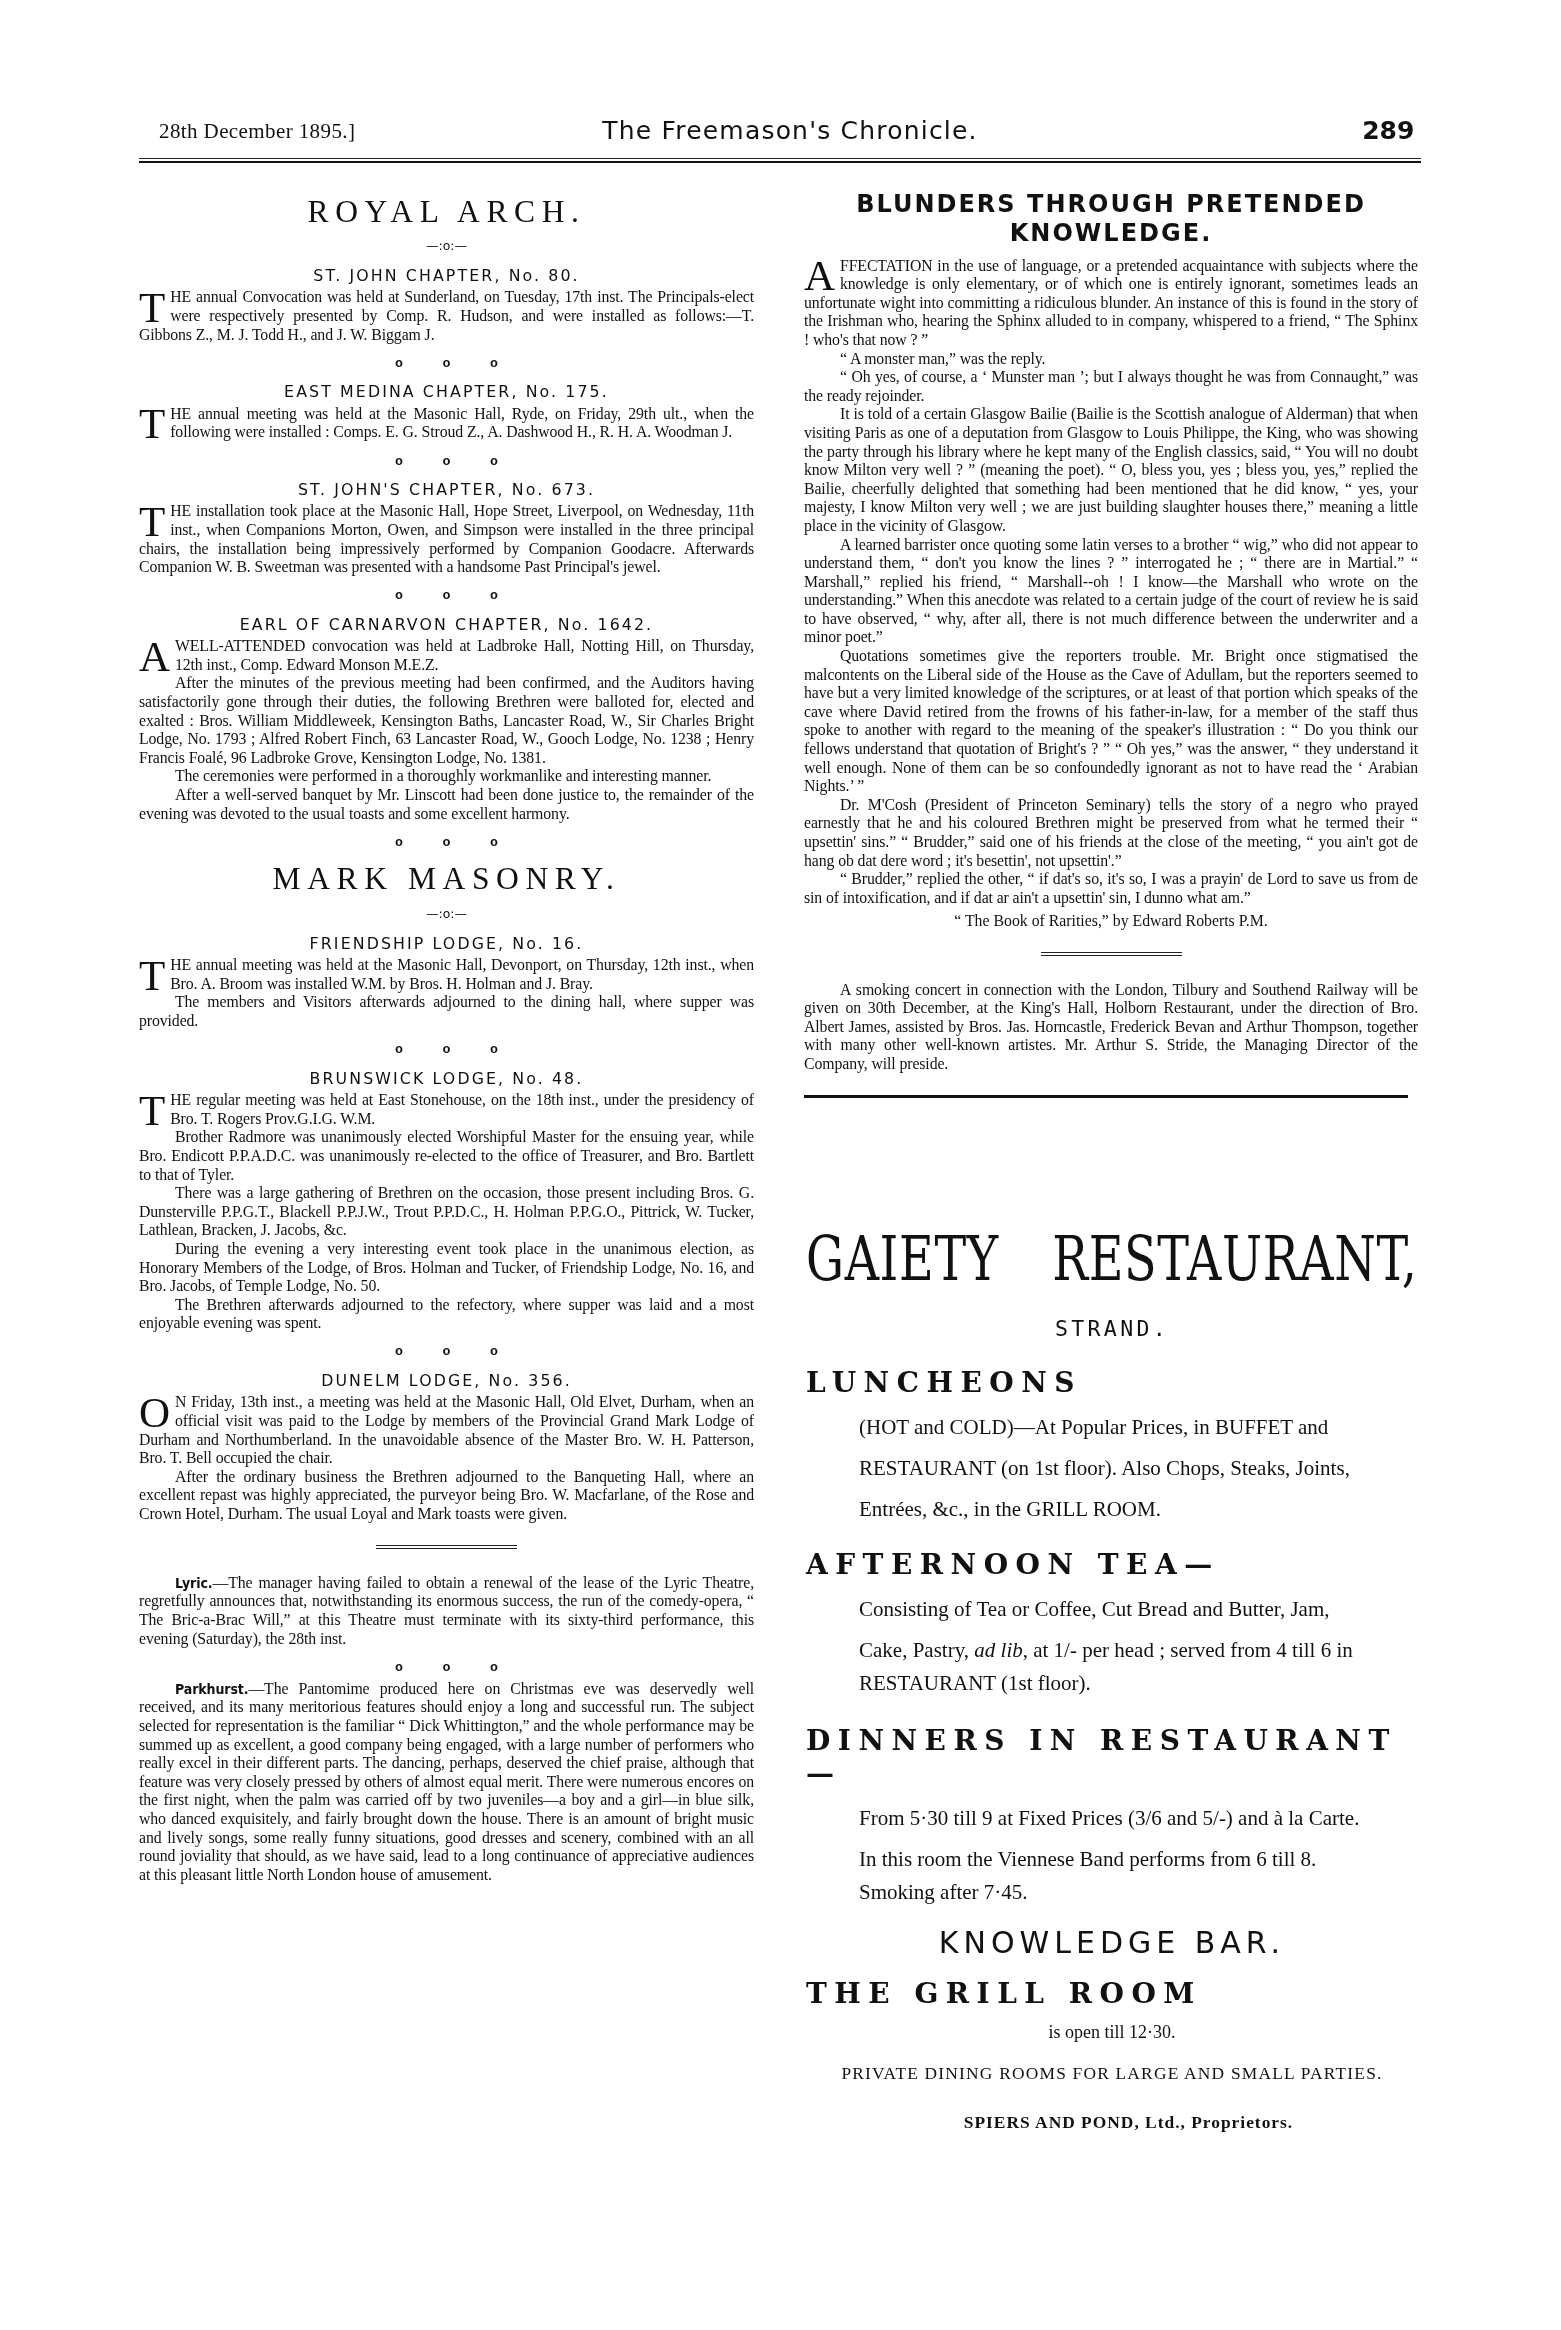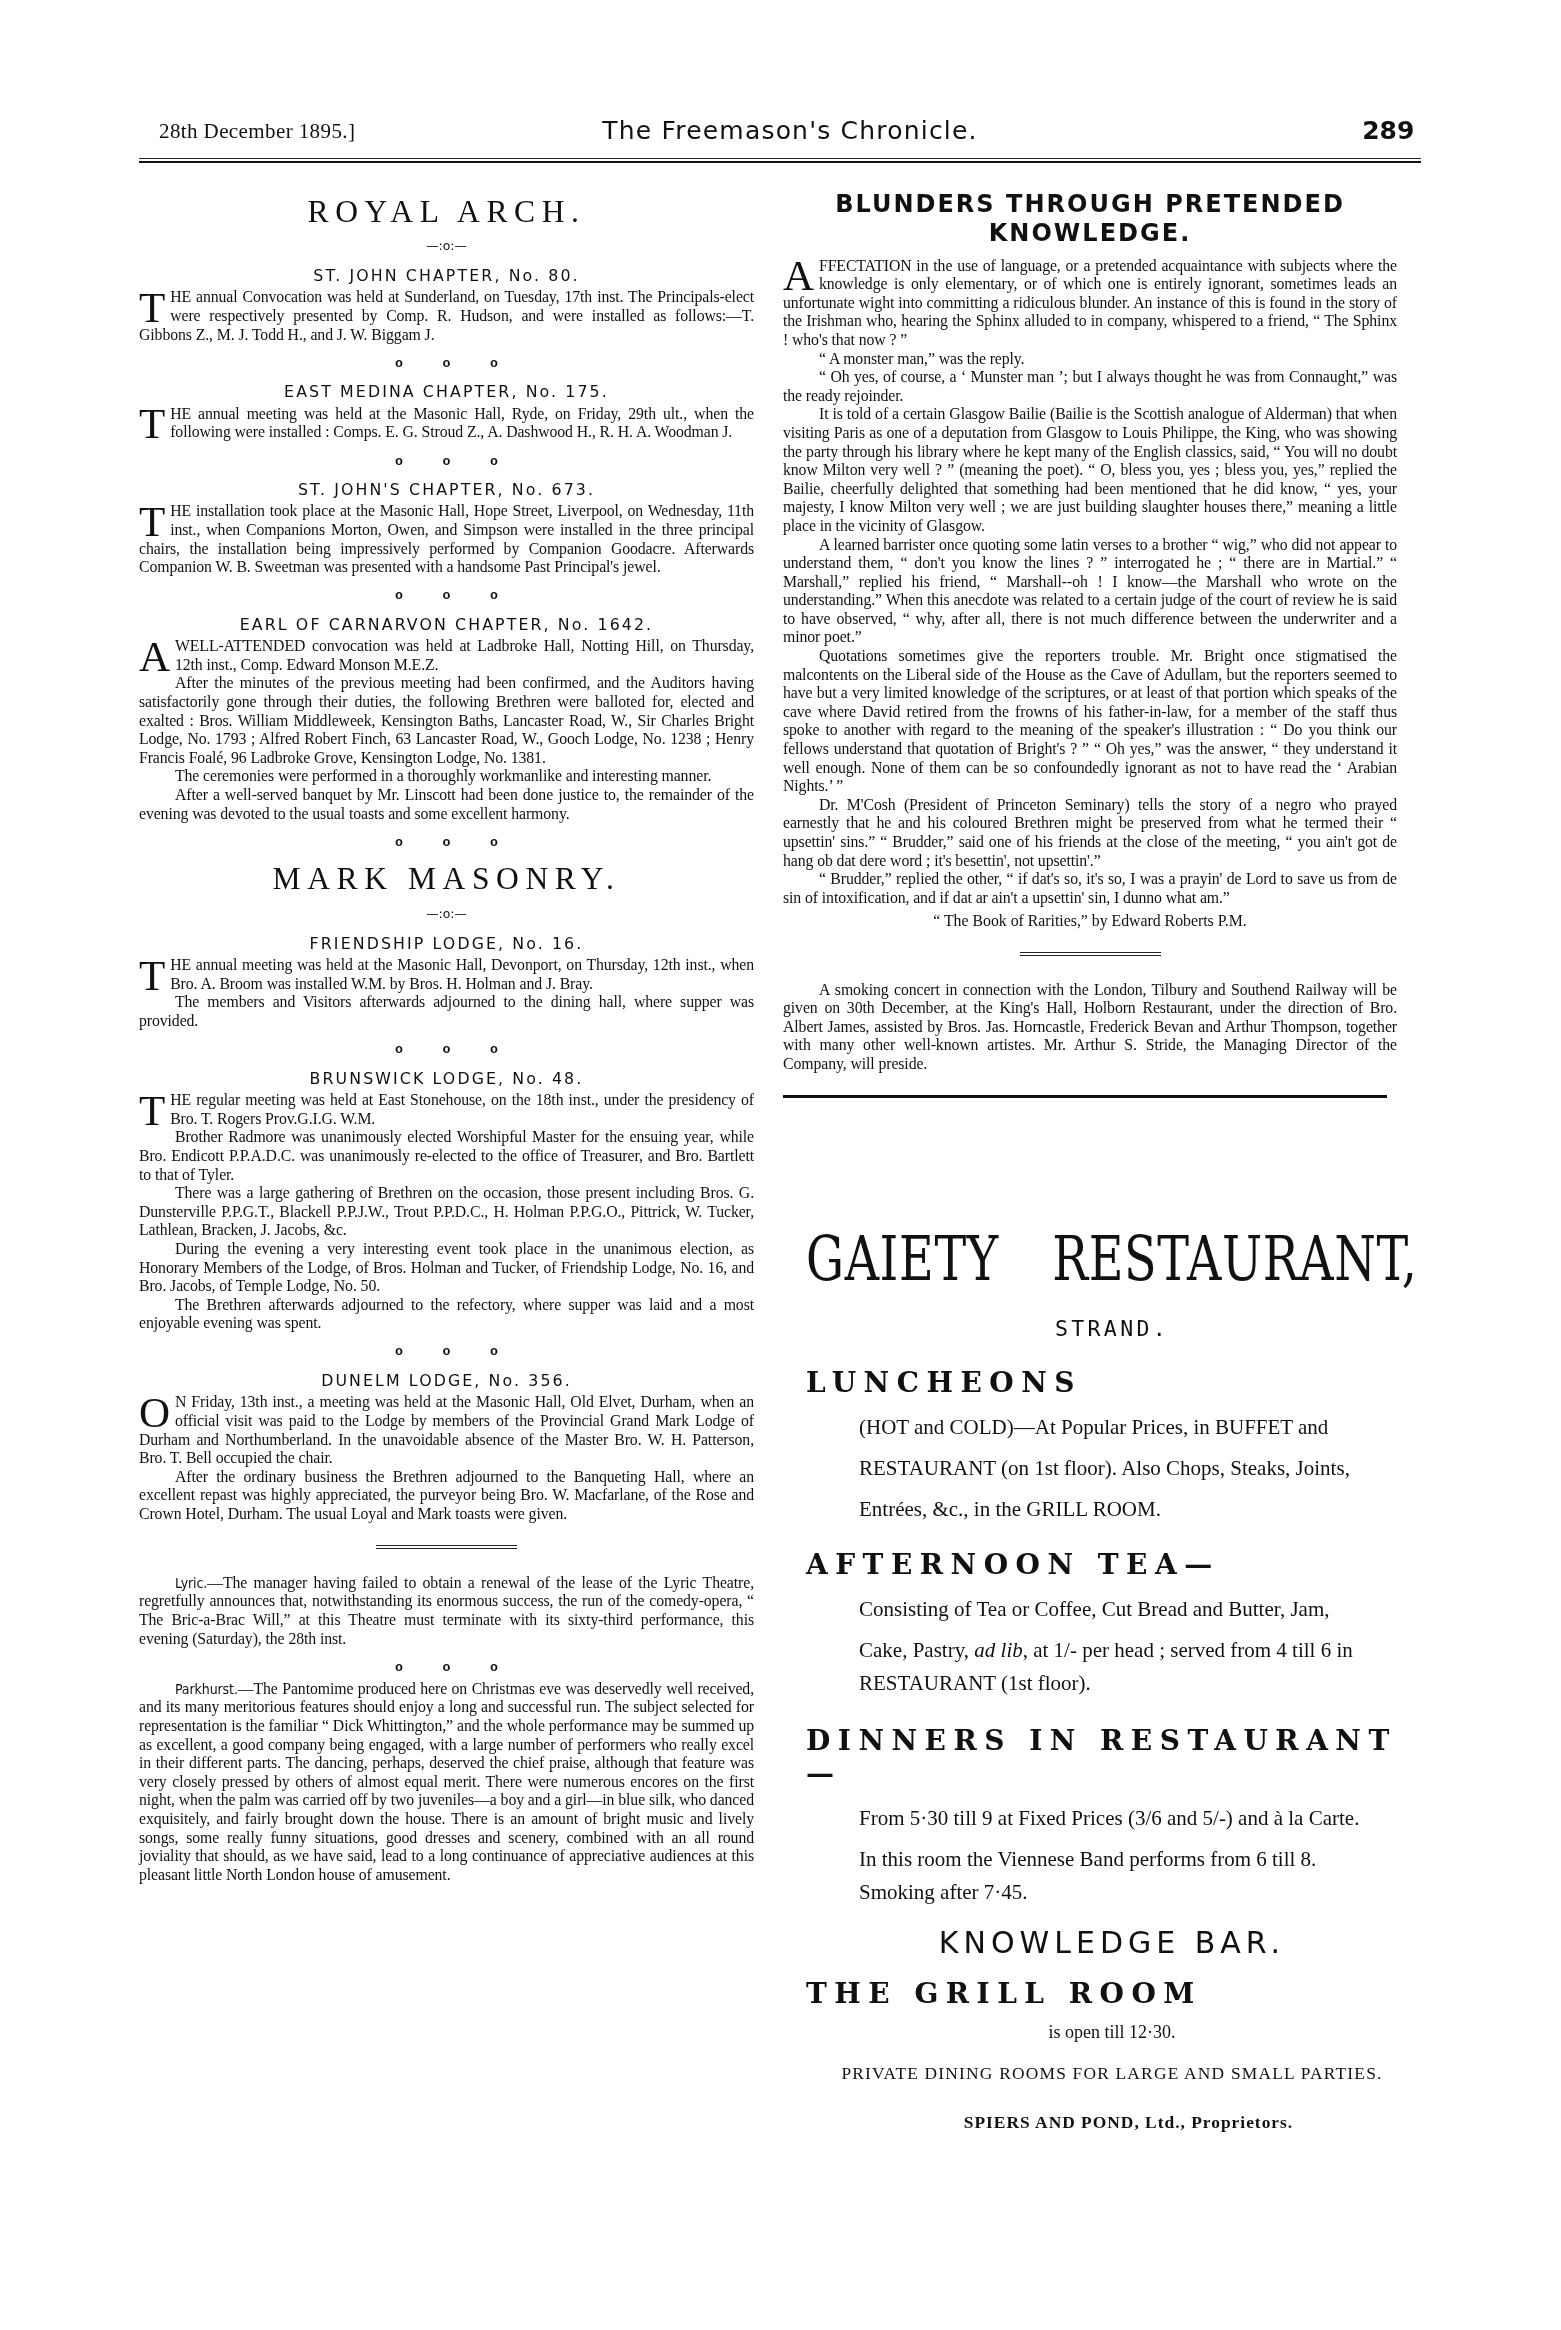--- a/index.html
+++ b/index.html
@@ -8,31 +8,31 @@
 
   
   .running-head { position: absolute; left: 159px; top: 116px; width: 1262px; height: 36px; }
   .rh-date { position: absolute; left: 0; top: 3.3px; font-size: 21px; letter-spacing: 0.4px; font-family: "Liberation Serif", serif; }
   .rh-title { position: absolute; left: 0; right: 0; top: 0; text-align: center; font-family: "DejaVu Sans", sans-serif; font-size: 25px; letter-spacing: 1.2px; }
   .rh-page { position: absolute; right: 6.6px; top: 0; font-family: "DejaVu Sans", sans-serif; font-weight: bold; font-size: 25px; }
   .head-rule { position: absolute; left: 139px; top: 158px; width: 1282px; border-top: 1.7px solid #222; border-bottom: 2.5px solid #111; height: 1.7px; }
 
   .col { position: absolute; top: 182px; }
   .col-left { left: 139px; width: 615px; }
-  .col-right { left: 783px; width: 614px; }
+  .col-right { left: 804px; width: 614px; }
 
   .section-title { text-align: center; font-family: "Liberation Serif", serif; font-size: 31.5px; letter-spacing: 6.6px; margin: 11.6px 0 8.3px; font-weight: normal; }
   .ornament { text-align: center; font-family: "DejaVu Sans", sans-serif; font-size: 12.4px; margin: 8.3px 0 13.3px; }
   .lodge-head { text-align: center; font-family: "DejaVu Sans", sans-serif; font-size: 15.8px; letter-spacing: 2.1px; margin: 11.6px 0 3.3px; }
   .circles { text-align: center; font-family: Liberation Mono, monospace; font-size: 13.3px; word-spacing: 31.5px; margin: 11.6px 0 5px; font-weight: bold; }
 
   p.body { margin: 0; font-size: 15.8px; line-height: 18.6px; text-align: justify; font-family: "Liberation Serif", serif; font-stretch: condensed; letter-spacing: -0.1px; }
   p.indent { text-indent: 36px; }
   p.drop::first-letter { float: left; font-size: 43px; line-height: 35px; padding: 1.7px 5px 0 0; }
-  .run-in { font-family: "DejaVu Sans", sans-serif; font-size: 14px; font-weight: normal; }
+  .run-in { font-family: "DejaVu Sans", sans-serif; font-size: 14px; font-weight: bold; }
 
   .short-rule { width: 141px; margin: 21.6px auto 25px; border-top: 1.7px solid #222; border-bottom: 0.8px solid #222; height: 1.7px; }
 
   .blunders-title { font-family: "DejaVu Sans", sans-serif; font-weight: bold; font-size: 25px; letter-spacing: 2.1px; text-align: center; margin: 6.6px 0 10px; transform: scaleX(0.96); }
   .attribution { text-align: center; font-size: 15.8px; margin: 5px 0 0; }
   .long-rule { border-top: 3.3px solid #111; margin: 21.6px 0 0; width: 604px; }
 
   
   .ad { position: absolute; left: 806px; top: 1219px; width: 612px; }
   .ad-gaiety { font-family: "DejaVu Serif", serif; font-size: 61px; letter-spacing: 0.8px; display: flex; justify-content: space-between; transform: scaleX(0.78); transform-origin: left top; width: 784px; height: 80px; line-height: 80px; }

